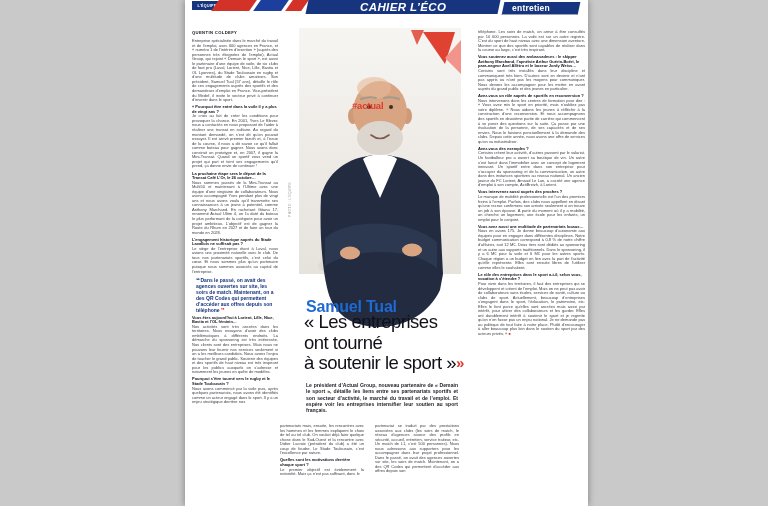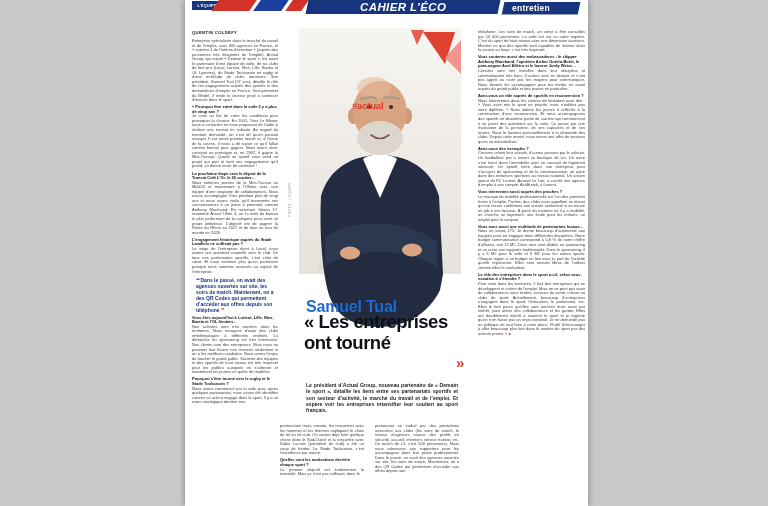--- a/index.html
+++ b/index.html
@@ -44,21 +44,21 @@
 
   
   .photo{position:absolute;left:112px;top:28px;width:166px;height:317px;}
   .hashtag{position:absolute;left:119px;top:100px;color:#e0392c;font-weight:900;
         font-size:9.5px;letter-spacing:-.2px;margin-left:48px;}
   .credit{position:absolute;left:103px;top:182px;writing-mode:vertical-rl;
         transform:rotate(180deg);font-size:3.4px;color:#9a9a9a;letter-spacing:.3px;}
   .kicker{position:absolute;left:121px;top:298px;font-size:16px;font-weight:900;
         color:#1e6ad2;letter-spacing:-.2px;}
   .headline{position:absolute;left:119px;top:312px;width:160px;margin:0;
-        font-size:18.5px;line-height:20.5px;font-weight:700;color:#101018;
+        font-size:18.5px;line-height:20.5px;font-weight:400;color:#101018;
         letter-spacing:-.5px;}
   .headline span{display:block;white-space:nowrap;}
   .standfirst{position:absolute;left:121px;top:382px;width:152px;margin:0;
         font-size:5.1px;line-height:6.3px;font-weight:bold;color:#1d1d24;
         text-align:justify;}
   .guillemet{position:absolute;left:271px;top:354px;color:#e0392c;font-size:15px;
         font-weight:900;}
 </style>
 </head>
 <body>
@@ -131,20 +131,21 @@
         <path d="M87,70 Q95,68 102,71" stroke="#a39a8e" stroke-width="2" fill="none" stroke-linecap="round"></path>
       </svg>
     </div>
     <span class="hashtag">#actual</span>
     <span class="credit">PHOTO : L’ÉQUIPE</span>
 
     <div class="kicker">Samuel Tual</div>
     <h1 class="headline">
       <span>« Les entreprises</span>
       <span>ont tourné</span>
+      <span>à soutenir le sport »</span>
     </h1>
     <div class="guillemet">»</div>
     <p class="standfirst">Le président d’Actual Group, nouveau partenaire de « Demain le sport », détaille les liens entre ses partenariats sportifs et son secteur d’activité, le marché du travail et de l’emploi. Et espère voir les entreprises intensifier leur soutien au sport français.</p>
 
     <section class="col col2">
       <p class="a">partenariats mais, ensuite, les rencontres avec les hommes et les femmes expliquent le choix de tel ou tel club. On voulait déjà faire quelque chose dans le Sud-Ouest et la rencontre avec Didier Lacroix (président du club) a été un coup de foudre. Le Stade Toulousain, c’est l’excellence par nature.</p>
       <p class="q">Quelles sont les motivations derrière chaque sport ?</p>
       <p class="a">Le premier objectif est évidemment la notoriété. Mais ça n’est pas suffisant, donc le</p>
     </section>
     <section class="col col3">

